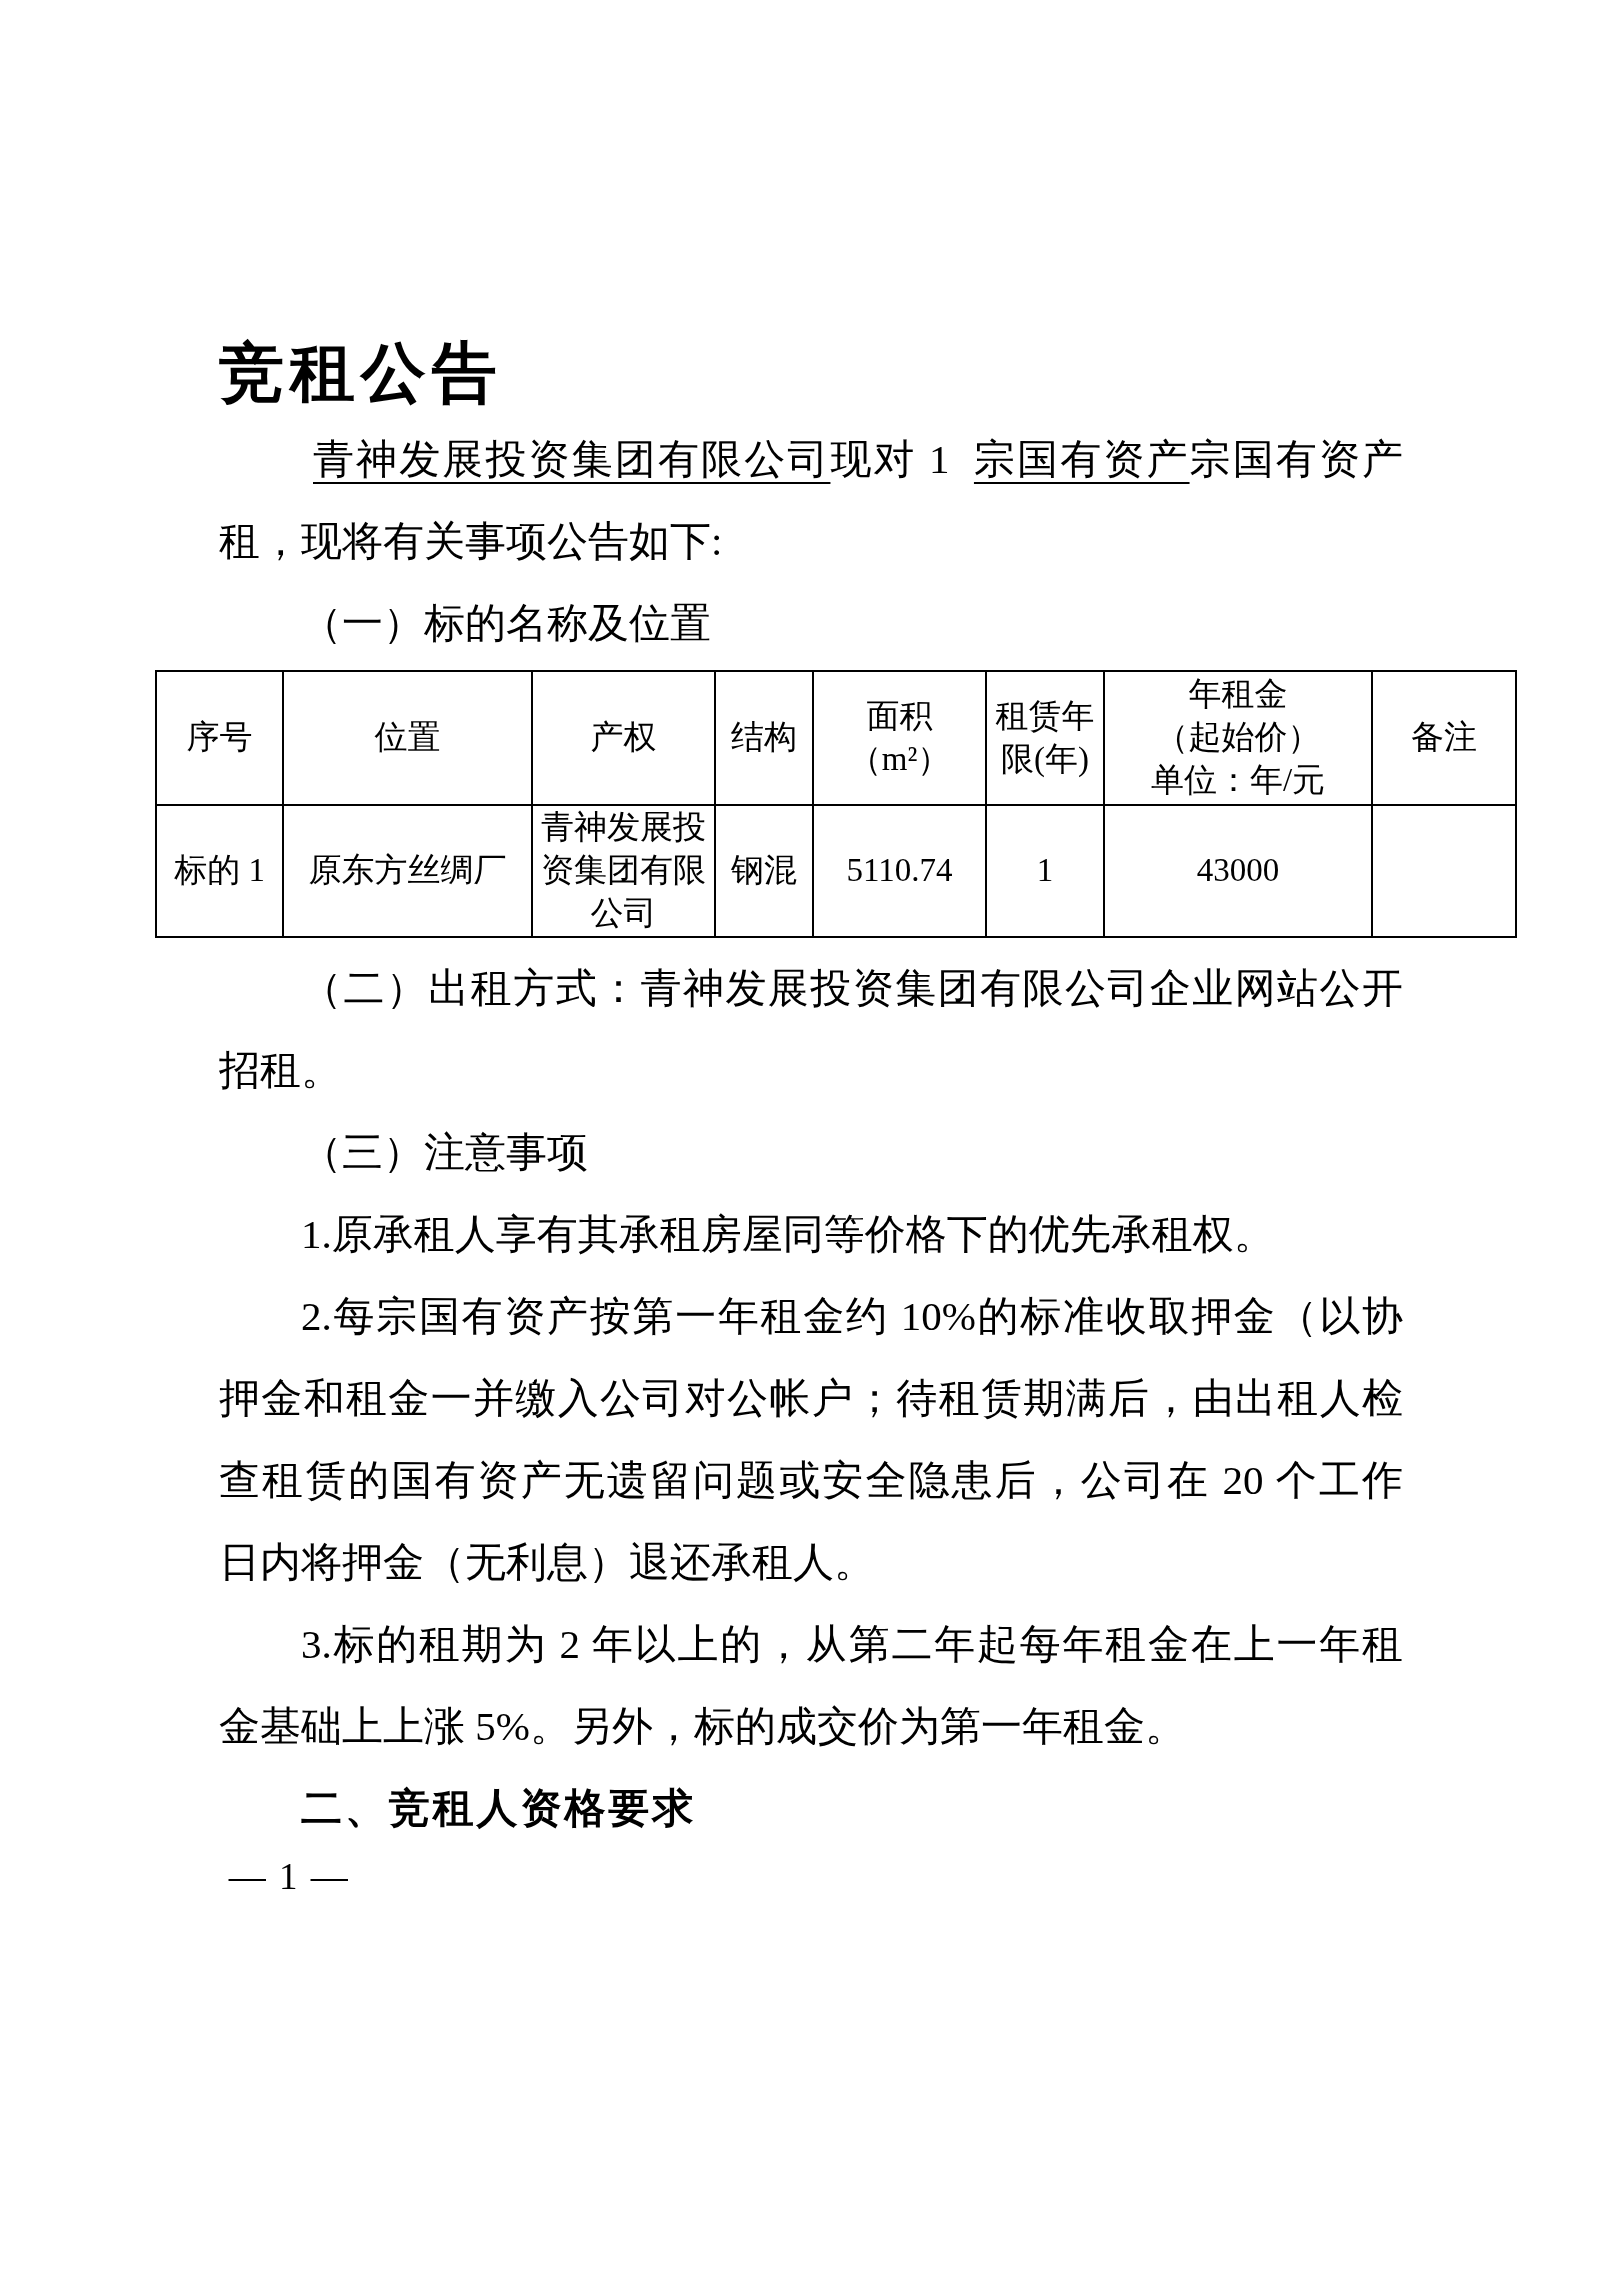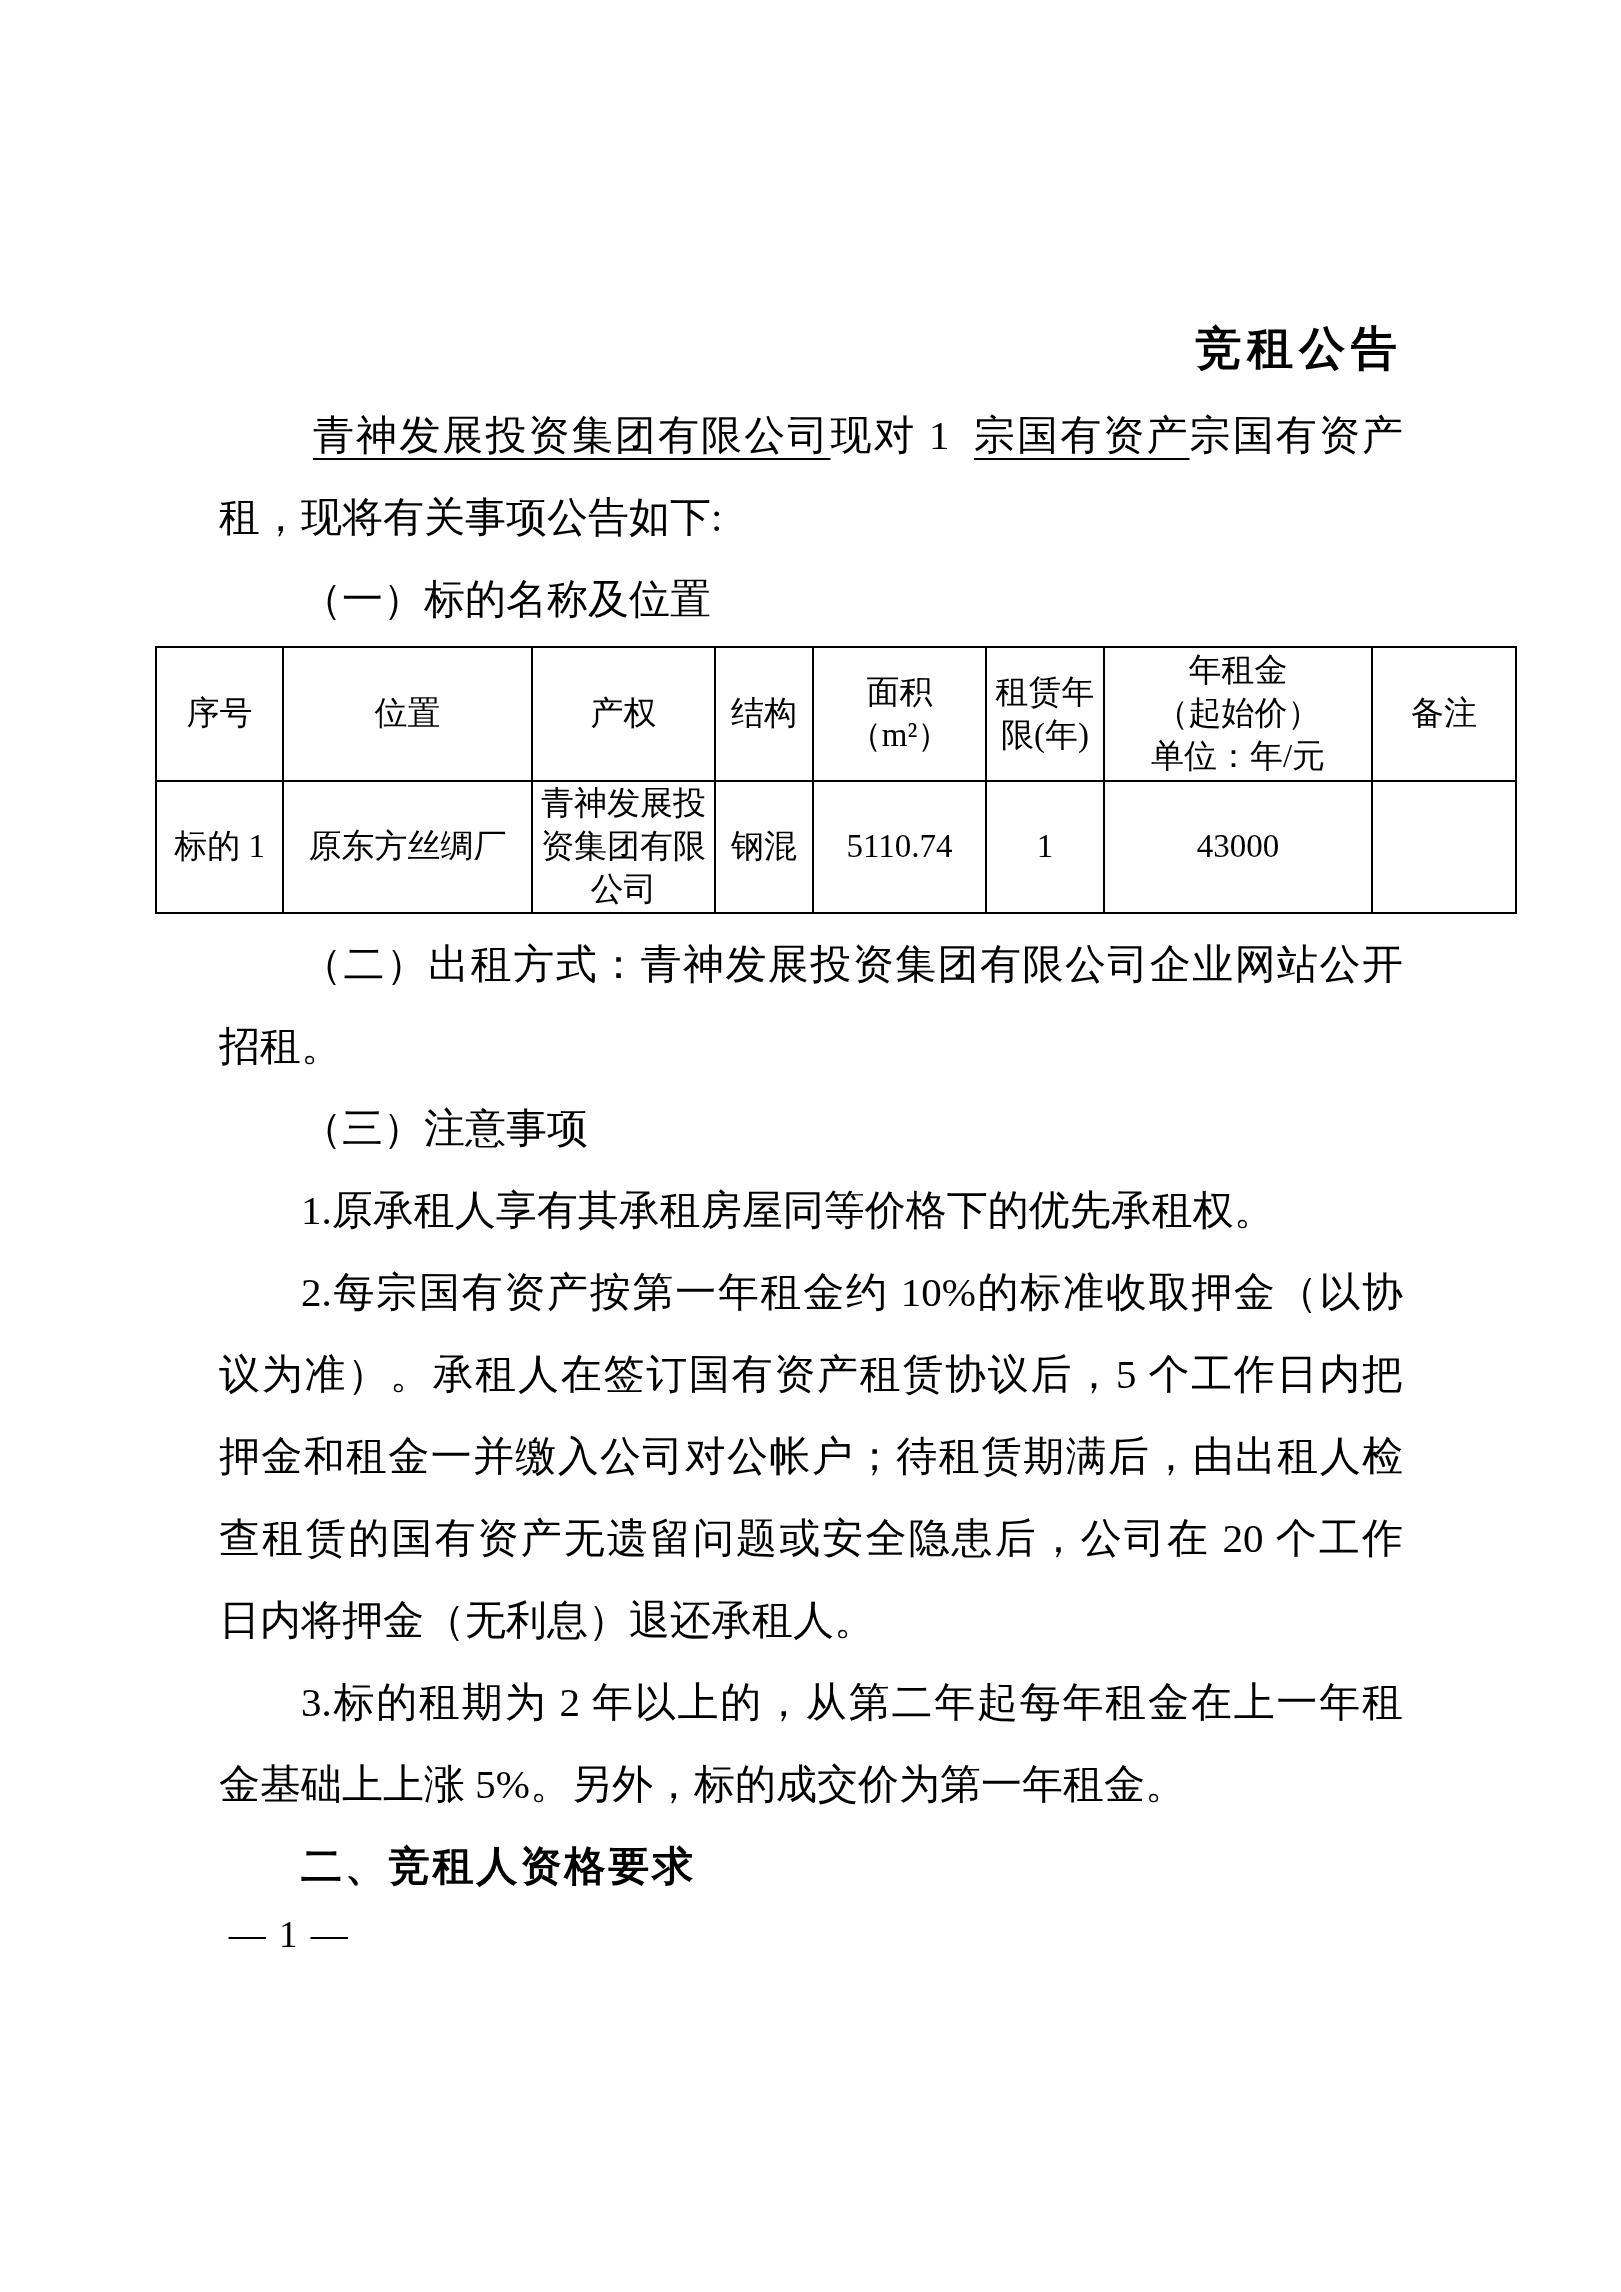--- a/index.html
+++ b/index.html
@@ -10,26 +10,27 @@
     font-family:"Liberation Serif","DejaVu Serif",serif;
     overflow:hidden;
     box-sizing:border-box;
     padding-top:312px;
   }
   .textblock{
     width:1184px;
     margin-left:219px;
   }
   .doc-title{
-    font-size:46px;
+    font-size:65px;
     line-height:74px;
     font-weight:700;
-    text-align:right;
+    text-align:left;
     margin-bottom:7.8px;
     letter-spacing:5.9px;
+    margin-top:24px;
   }
   .line{
     font-size:41px;
     line-height:82px;
     white-space:nowrap;
   }
   .fill{
     white-space:normal;
     text-align:justify;
     text-align-last:justify;
@@ -168,21 +169,20 @@
     </table>
 
     <div class="line fill indent">（二）出租方式：青神发展投资集团有限公司企业网站公开</div>
     <div class="line">招租。</div>
 
     <div class="line indent">（三）注意事项</div>
 
     <div class="line indent">1.原承租人享有其承租房屋同等价格下的优先承租权。</div>
 
     <div class="line fill indent">2.每宗国有资产按第一年租金约 10%的标准收取押金（以协</div>
-    <div class="line fill">议为准）。承租人在签订国有资产租赁协议后，5 个工作日内把</div>
     <div class="line fill">押金和租金一并缴入公司对公帐户；待租赁期满后，由出租人检</div>
     <div class="line fill">查租赁的国有资产无遗留问题或安全隐患后，公司在 20 个工作</div>
     <div class="line">日内将押金（无利息）退还承租人。</div>
 
     <div class="line fill indent">3.标的租期为 2 年以上的，从第二年起每年租金在上一年租</div>
     <div class="line">金基础上上涨 5%。另外，标的成交价为第一年租金。</div>
 
     <div class="line heading-bold indent">二、竞租人资格要求</div>
 
     <div class="page-number">— 1 —</div>

